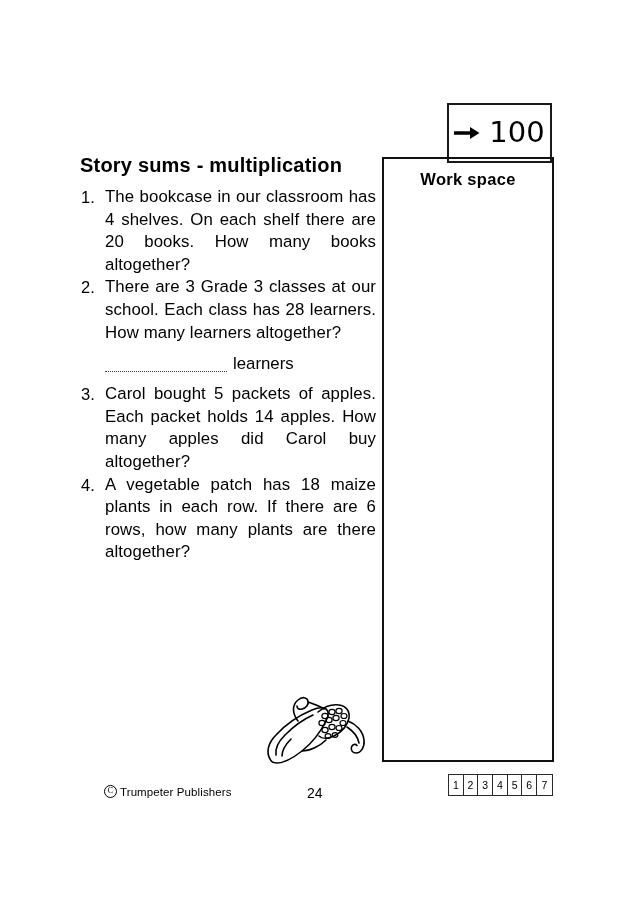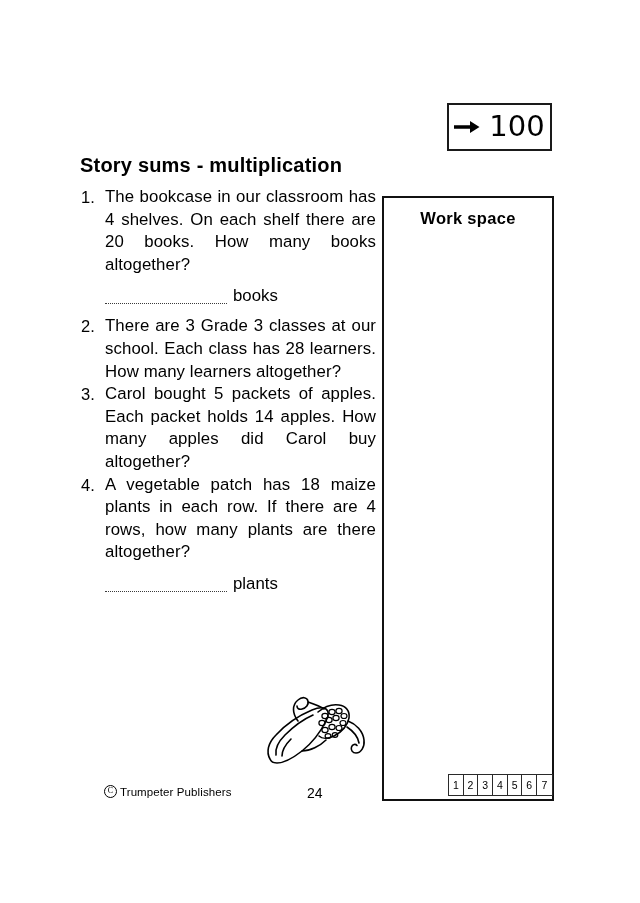--- a/index.html
+++ b/index.html
@@ -15,21 +15,21 @@
     color: #000000;
     overflow: hidden;
   }
 
   
   #score-box {
     position: absolute;
     left: 447px;
     top: 103px;
     width: 105px;
-    height: 48px;
+    height: 60px;
     border: 2px solid #1a1a1a;
     box-sizing: border-box;
     display: flex;
     align-items: center;
     justify-content: center;
     gap: 9px;
   }
   #score-arrow {
     display: block;
     width: 26px;
@@ -103,21 +103,20 @@
 
   
   #work-space {
     position: absolute;
     left: 382px;
     top: 157px;
     width: 172px;
     height: 605px;
     border: 2.2px solid #111111;
     box-sizing: border-box;
-    margin-top: 39px;
   }
   #work-space-label {
     position: absolute;
     left: 0;
     right: 0;
     top: 11px;
     text-align: center;
     font-size: 16.5px;
     font-weight: bold;
     letter-spacing: 0.3px;
@@ -197,42 +196,38 @@
 </div>
 
 <div id="page-title">Story sums - multiplication</div>
 
 <div id="questions">
 
   <div class="question">
     <span class="q-number">1.</span>
     <div class="q-text">The bookcase in our classroom has 4 shelves. On each shelf there are 20 books. How many books altogether?</div>
   </div>
+
+  <div class="question">
+    <span class="q-number">2.</span>
+    <div class="q-text">There are 3 Grade 3 classes at our school. Each class has 28 learners. How many learners altogether?</div>
+  </div>
   <div class="answer-line">
     <span class="dots"></span>
-    <span class="answer-unit">books</span>
-  </div>
-
-  <div class="question">
-    <span class="q-number">2.</span>
-    <div class="q-text">There are 3 Grade 3 classes at our school. Each class has 28 learners. How many learners altogether?</div>
+    <span class="answer-unit">learners</span>
   </div>
 
   <div class="question">
     <span class="q-number">3.</span>
     <div class="q-text">Carol bought 5 packets of apples. Each packet holds 14 apples. How many apples did Carol buy altogether?</div>
   </div>
 
   <div class="question">
     <span class="q-number">4.</span>
-    <div class="q-text">A vegetable patch has 18 maize plants in each row. If there are  4 rows, how many plants are there altogether?</div>
-  </div>
-  <div class="answer-line">
-    <span class="dots"></span>
-    <span class="answer-unit">plants</span>
+    <div class="q-text">A vegetable patch has 18 maize plants in each row. If there are  6 rows, how many plants are there altogether?</div>
   </div>
 
 </div>
 
 <div id="work-space">
   <div id="work-space-label">Work space</div>
 </div>
 
 <svg id="maize-illustration" viewBox="0 0 108 78">
   <g fill="none" stroke="#000" stroke-width="1.6" stroke-linecap="round" stroke-linejoin="round">

